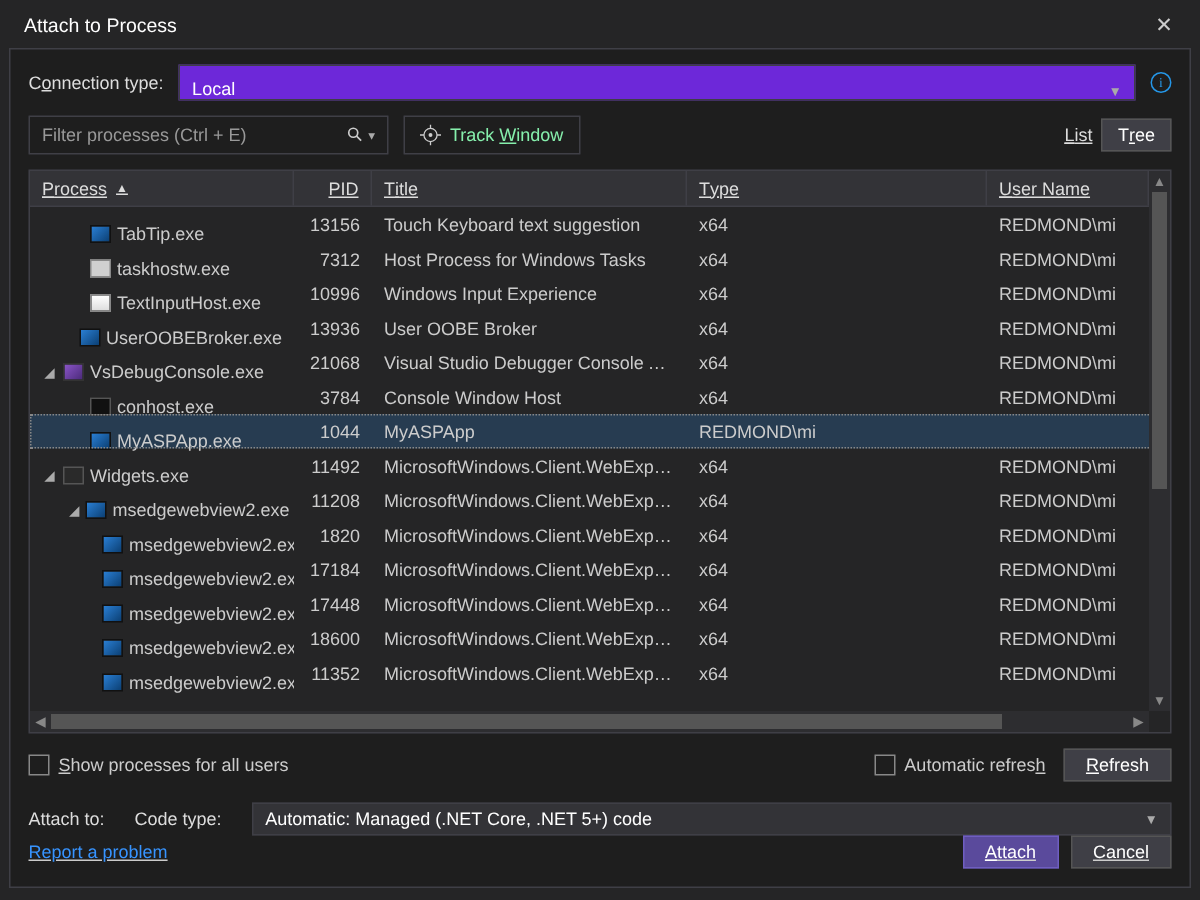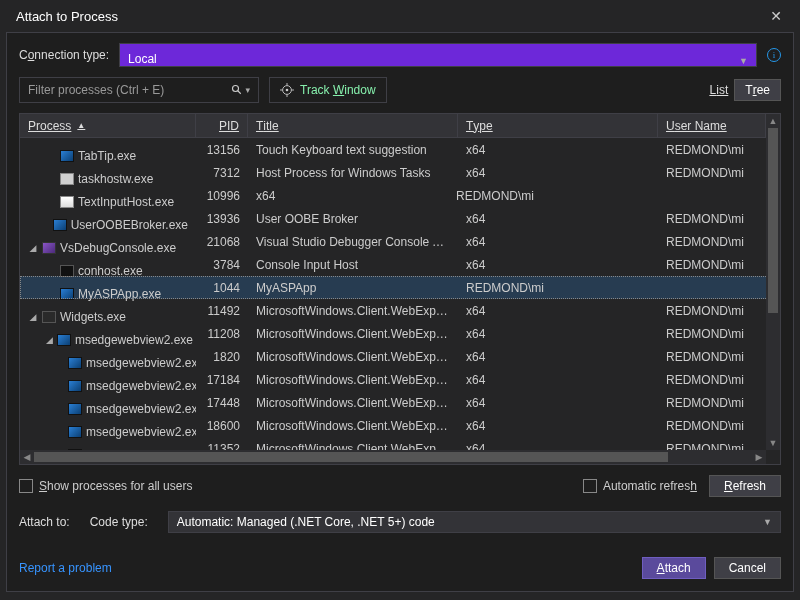--- a/index.html
+++ b/index.html
@@ -131,21 +131,21 @@
     background: #333337; border: 1px solid #3f3f46; height: 22px;
     width: 300px; display: flex; align-items: center; padding: 0 8px; color: #fff;
   }
   .codetype {
     background: #333337; border: 1px solid #3f3f46; height: 22px;
     flex: 1; display: flex; align-items: center; justify-content: space-between;
     padding: 0 8px; color: #fff;
   }
   .footer-row {
     display: flex; justify-content: space-between; align-items: center;
-    margin-top: 24px;
+    text-decoration: underline;
   }
   .link { color: #3794ff; cursor: default; }
   .footer-btns { display: flex; gap: 8px; }
   .btn.primary { background: #5a4a9c; border-color: #6f5ec0; }
   .caret { font-size: 9px; color: #aaa; }
   svg.track { width: 14px; height: 14px; }
 </style>
 </head>
 <body>
 
@@ -246,20 +246,21 @@
           <div class="td col-type">x64</div>
           <div class="td col-user">REDMOND\mi</div>
         </div>
         <div class="tr">
           <div class="td col-process" style="padding-left:26px">
             <span class="expander"></span>
             <span class="proc-icon txt"></span>
             <span>TextInputHost.exe</span>
           </div>
           <div class="td col-pid">10996</div>
+          <div class="td col-title">Windows Input Experience</div>
           <div class="td col-type">x64</div>
           <div class="td col-user">REDMOND\mi</div>
         </div>
         <div class="tr">
           <div class="td col-process" style="padding-left:26px">
             <span class="expander"></span>
             <span class="proc-icon app"></span>
             <span>UserOOBEBroker.exe</span>
           </div>
           <div class="td col-pid">13936</div>
@@ -278,21 +279,21 @@
           <div class="td col-type">x64</div>
           <div class="td col-user">REDMOND\mi</div>
         </div>
         <div class="tr">
           <div class="td col-process" style="padding-left:26px">
             <span class="expander"></span>
             <span class="proc-icon console"></span>
             <span>conhost.exe</span>
           </div>
           <div class="td col-pid">3784</div>
-          <div class="td col-title">Console Input Host</div>
+          <div class="td col-title">Console Window Host</div>
           <div class="td col-type">x64</div>
           <div class="td col-user">REDMOND\mi</div>
         </div>
         <div class="tr selected">
           <div class="td col-process" style="padding-left:26px">
             <span class="expander"></span>
             <span class="proc-icon app"></span>
             <span>MyASPApp.exe</span>
           </div>
           <div class="td col-pid">1044</div>

